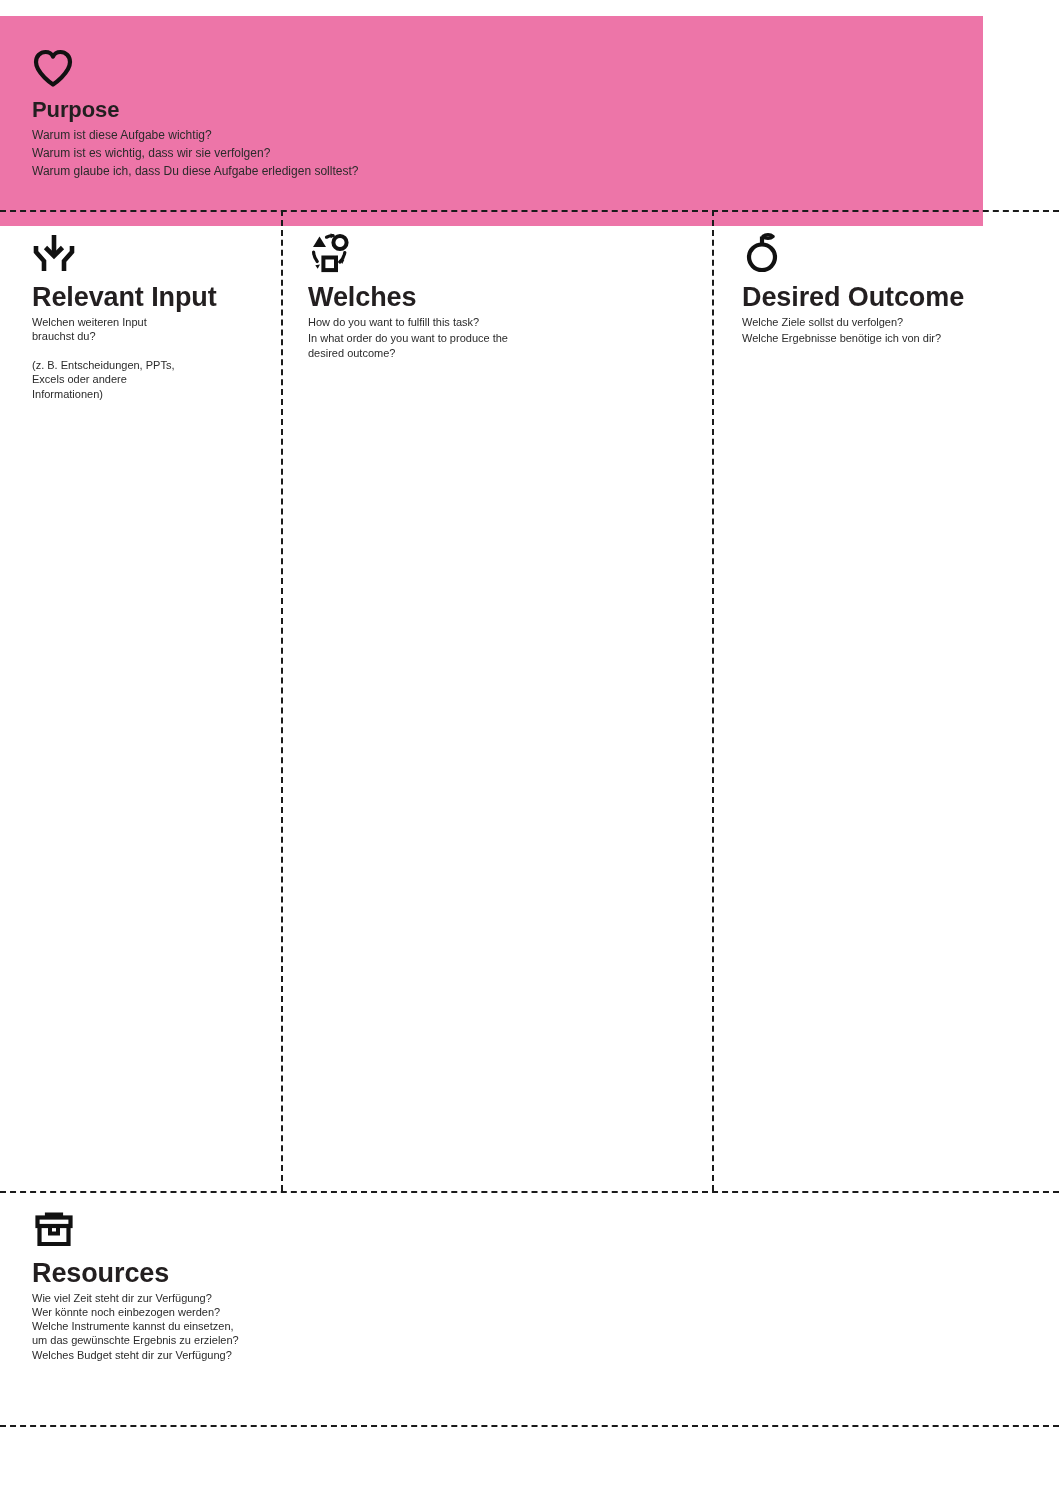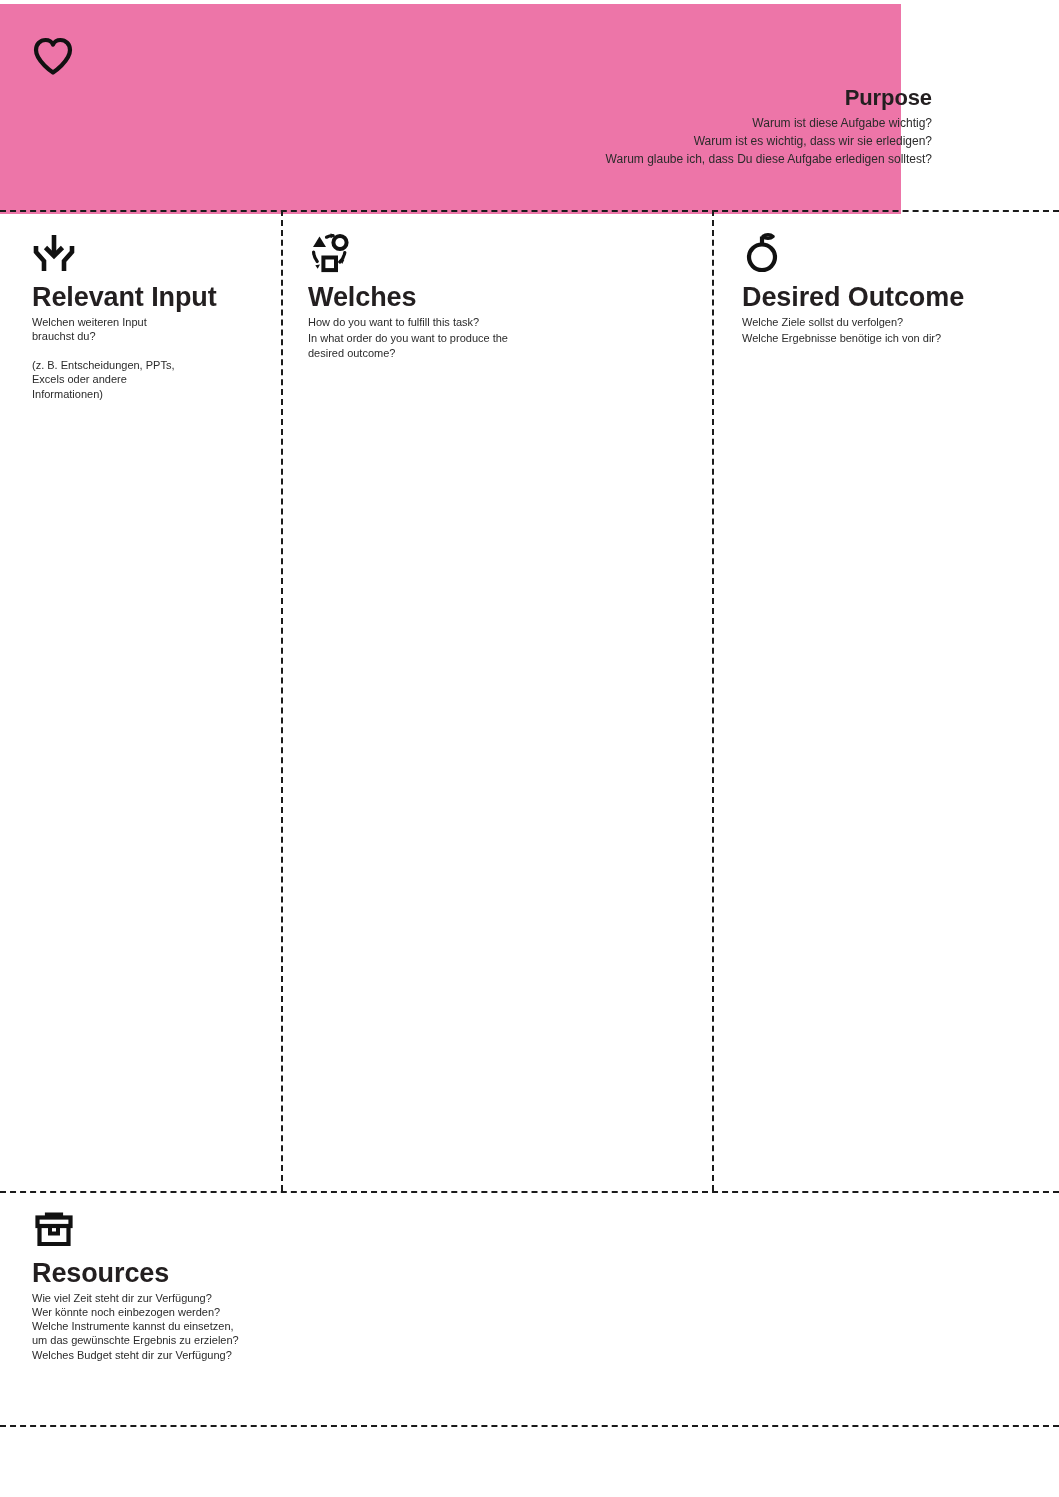--- a/index.html
+++ b/index.html
@@ -21,26 +21,25 @@
     position: absolute;
     left: 0; top: 0;
     width: 1059px;
     height: 1497px;
   }
 
   
   .purpose-band {
     position: absolute;
     left: 0;
-    top: 4px;
-    width: 901px;
+    top: 16px;
+    width: 983px;
     height: 210px;
     background: #ed75a8;
     box-sizing: border-box;
-    text-align: right;
   }
 
   
   .h-dash {
     position: absolute;
     left: 0;
     width: 1059px;
     height: 0;
     border-top: 2px dashed #1a1a1a;
   }
@@ -108,21 +107,21 @@
   <div class="purpose-band section" id="sec-purpose">
     <div style="position:absolute;left:32px;top:32px;width:900px;">
       <span class="icon-wrap">
         <svg width="42" height="40" viewBox="0 0 42 40" fill="none">
           <path d="M21 36.5C21 36.5 4 25.2 4 14.1 4 8.2 8.3 4 13.6 4c3.3 0 6.1 1.8 7.4 4.5C22.3 5.8 25.1 4 28.4 4 33.7 4 38 8.2 38 14.1c0 11.1-17 22.4-17 22.4z" stroke="#111111" stroke-width="4.2" stroke-linejoin="round" stroke-linecap="round"></path>
         </svg>
       </span>
       <h2 class="sec-title">Purpose</h2>
       <ul class="sec-lines">
         <li>Warum ist diese Aufgabe wichtig?</li>
-        <li>Warum ist es wichtig, dass wir sie erledigen?</li>
+        <li>Warum ist es wichtig, dass wir sie verfolgen?</li>
         <li>Warum glaube ich, dass Du diese Aufgabe erledigen solltest?</li>
       </ul>
     </div>
   </div>
 
   <div class="h-dash" style="top:210px;"></div>
   <div class="h-dash" style="top:1191px;"></div>
   <div class="h-dash" style="top:1425px;"></div>
 
   <div class="v-dash" style="left:281px;top:210px;height:981px;"></div>

